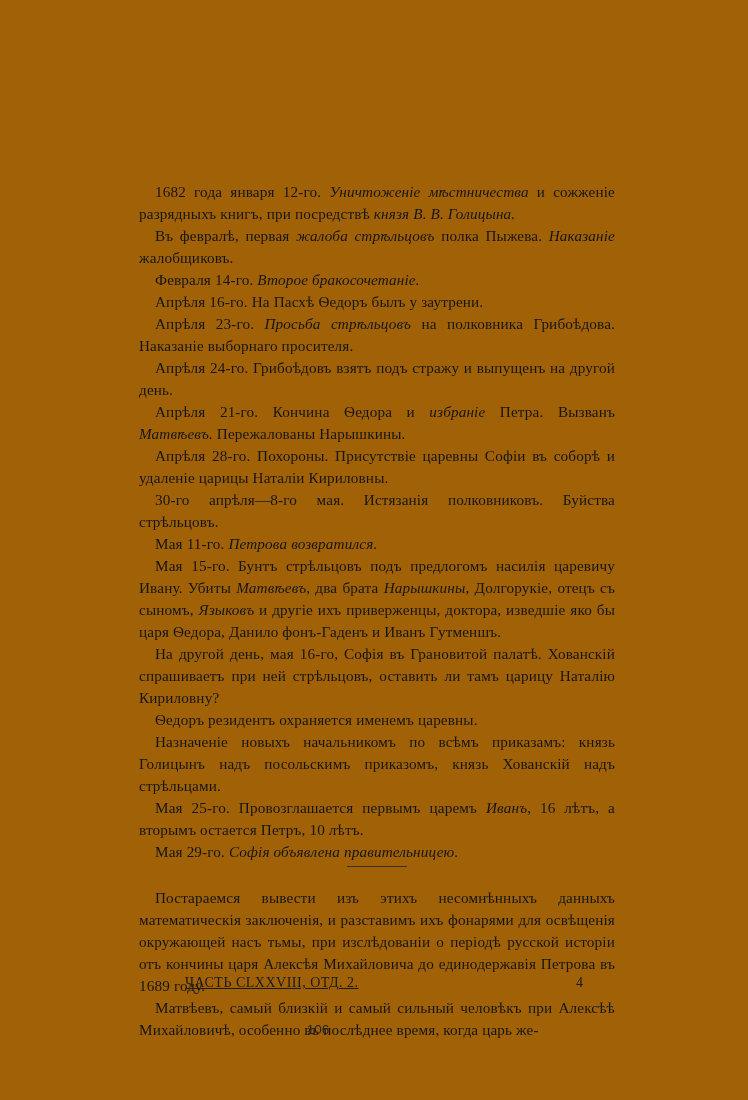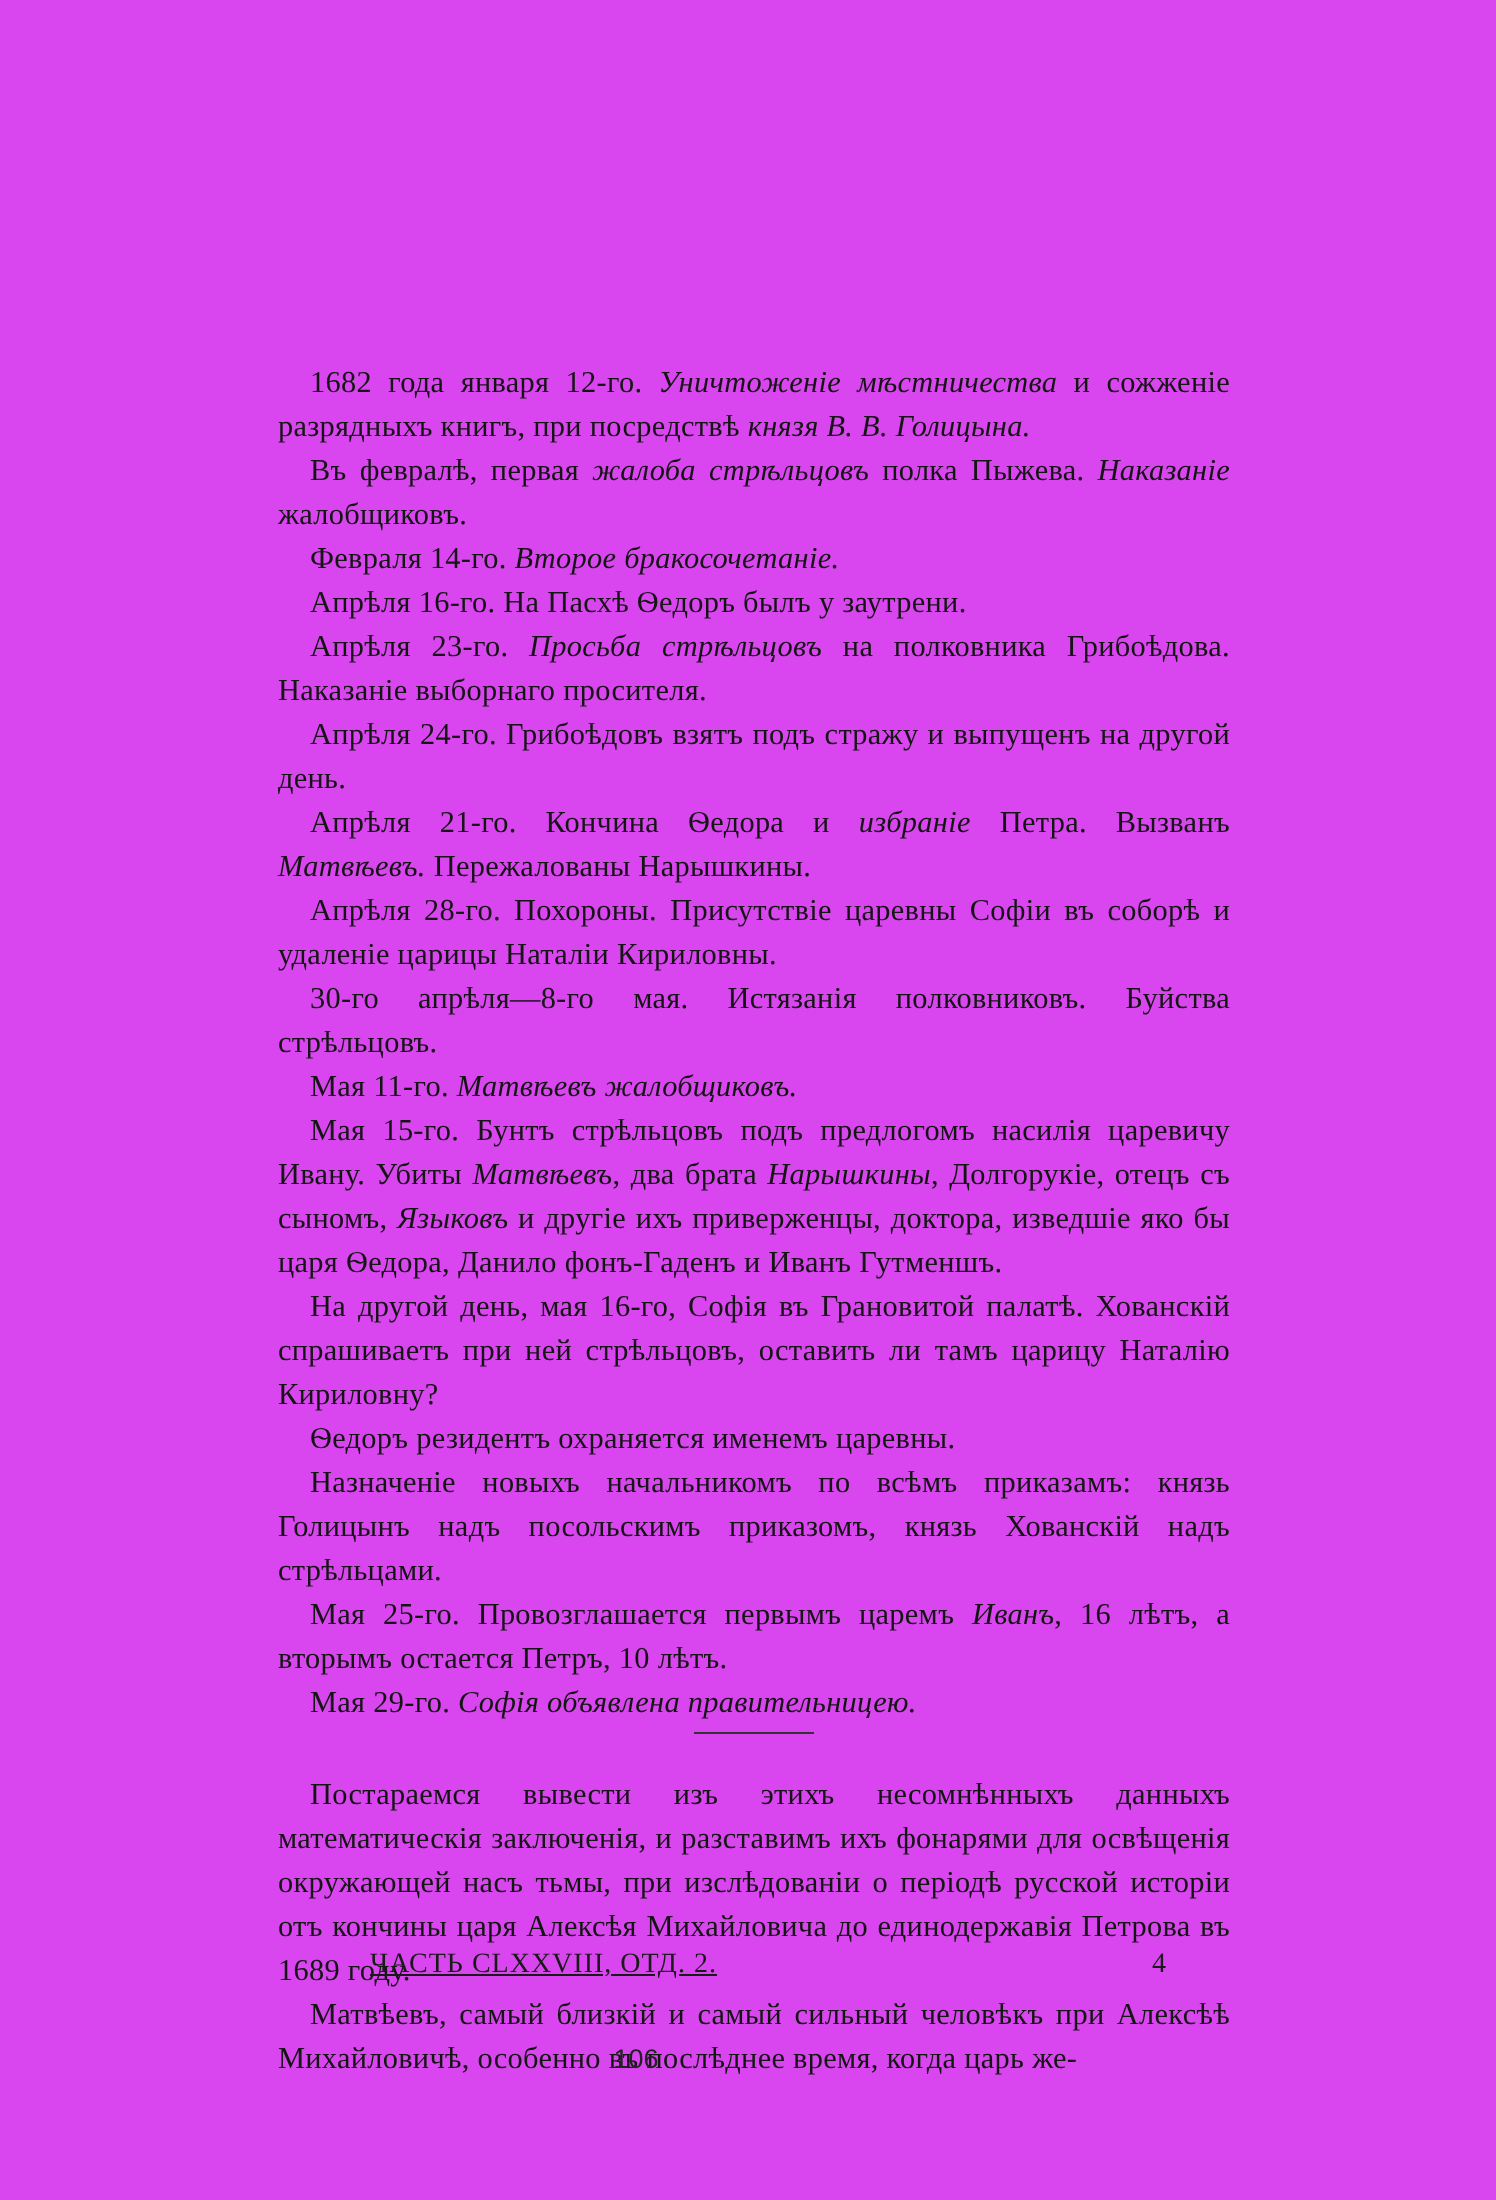--- a/index.html
+++ b/index.html
@@ -1,17 +1,17 @@
 <!DOCTYPE html>
 <html><head>
 <meta charset="utf-8">
 <style>
   html, body { margin:0; padding:0; background:#ffffff; }
   body { width:748px; height:1100px; position:relative; overflow:hidden; }
-  .page { position:absolute; left:0; top:0; width:748px; height:1100px; background:#d946ef; }
+  .page { position:absolute; left:0; top:0; width:748px; height:1100px; background:#a16207; }
   .text {
     position:absolute; left:139px; top:181px; width:476px;
     font-family:"Liberation Serif", "DejaVu Serif", serif;
     font-size:15.2px; line-height:22px; color:#151515;
     text-align:justify; letter-spacing:0.15px;
   }
   .text p { margin:0; text-indent:16px; }
   .text i { font-style:italic; }
   .rule { width:60px; height:0; border-top:1px solid #333; margin:3px auto 20px auto; }
   .footer-line {
@@ -34,21 +34,21 @@
     <div id="before">
         <p><span>1682 года января 12-го. </span><i>Уничтоженіе мѣстничества</i><span> и сожженіе разрядныхъ книгъ, при посредствѣ </span><i>князя В. В. Голицына.</i></p>
         <p><span>Въ февралѣ, первая </span><i>жалоба стрѣльцовъ</i><span> полка Пыжева. </span><i>Наказаніе</i><span> жалобщиковъ.</span></p>
         <p><span>Февраля 14-го. </span><i>Второе бракосочетаніе.</i></p>
         <p><span>Апрѣля 16-го. На Пасхѣ Ѳедоръ былъ у заутрени.</span></p>
         <p><span>Апрѣля 23-го. </span><i>Просьба стрѣльцовъ</i><span> на полковника Грибоѣдова. Наказаніе выборнаго просителя.</span></p>
         <p><span>Апрѣля 24-го. Грибоѣдовъ взятъ подъ стражу и выпущенъ на другой день.</span></p>
         <p><span>Апрѣля 21-го. Кончина Ѳедора и </span><i>избраніе</i><span> Петра. Вызванъ </span><i>Матвѣевъ.</i><span> Пережалованы Нарышкины.</span></p>
         <p><span>Апрѣля 28-го. Похороны. Присутствіе царевны Софіи въ соборѣ и удаленіе царицы Наталіи Кириловны.</span></p>
         <p><span>30-го апрѣля—8-го мая. Истязанія полковниковъ. Буйства стрѣльцовъ.</span></p>
-        <p><span>Мая 11-го. </span><i>Матвѣевъ жалобщиковъ.</i></p>
+        <p><span>Мая 11-го. </span><i>Петрова возвратился.</i></p>
         <p><span>Мая 15-го. Бунтъ стрѣльцовъ подъ предлогомъ насилія царевичу Ивану. Убиты </span><i>Матвѣевъ</i><span>, два брата </span><i>Нарышкины</i><span>, Долгорукіе, отецъ съ сыномъ, </span><i>Языковъ</i><span> и другіе ихъ приверженцы, доктора, изведшіе яко бы царя Ѳедора, Данило фонъ-Гаденъ и Иванъ Гутменшъ.</span></p>
         <p><span>На другой день, мая 16-го, Софія въ Грановитой палатѣ. Хованскій спрашиваетъ при ней стрѣльцовъ, оставить ли тамъ царицу Наталію Кириловну?</span></p>
         <p><span>Ѳедоръ резидентъ охраняется именемъ царевны.</span></p>
         <p><span>Назначеніе новыхъ начальникомъ по всѣмъ приказамъ: князь Голицынъ надъ посольскимъ приказомъ, князь Хованскій надъ стрѣльцами.</span></p>
         <p><span>Мая 25-го. Провозглашается первымъ царемъ </span><i>Иванъ</i><span>, 16 лѣтъ, а вторымъ остается Петръ, 10 лѣтъ.</span></p>
         <p><span>Мая 29-го. </span><i>Софія объявлена правительницею.</i></p>
       </div>
     <div class="rule"></div>
     <div id="after">
         <p><span>Постараемся вывести изъ этихъ несомнѣнныхъ данныхъ математическія заключенія, и разставимъ ихъ фонарями для освѣщенія окружающей насъ тьмы, при изслѣдованіи о періодѣ русской исторіи отъ кончины царя Алексѣя Михайловича до единодержавія Петрова въ 1689 году.</span></p>

